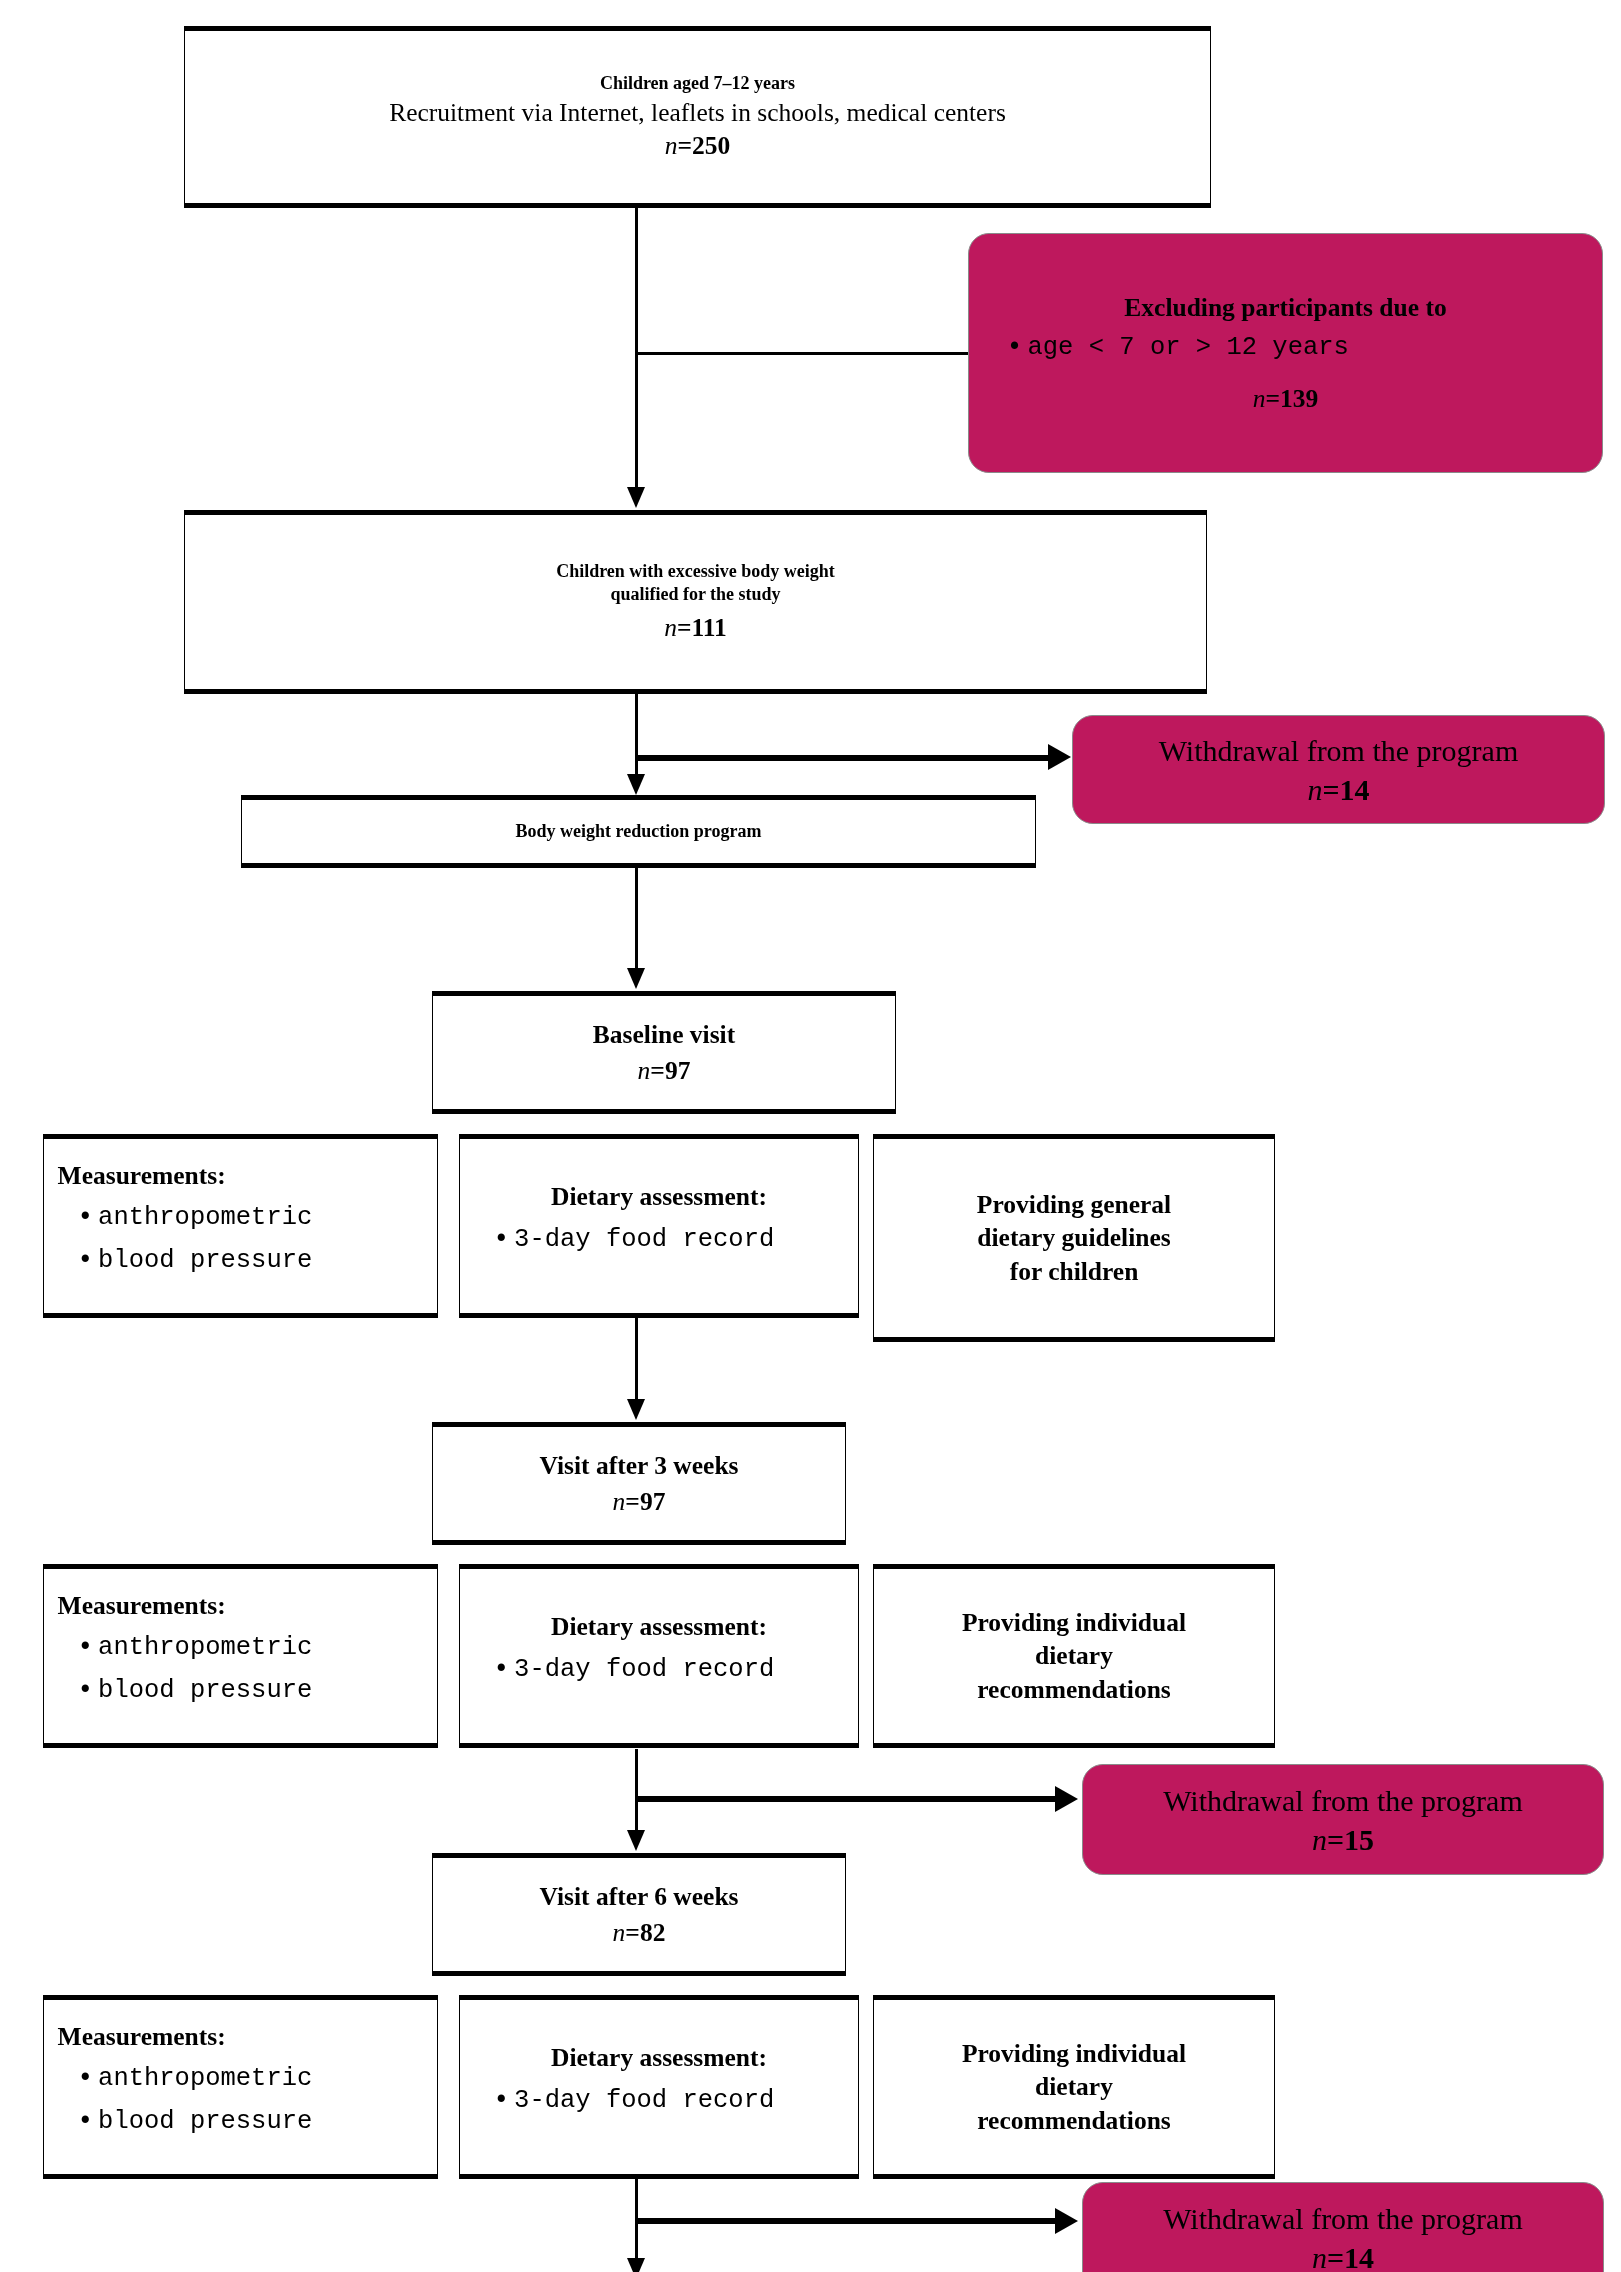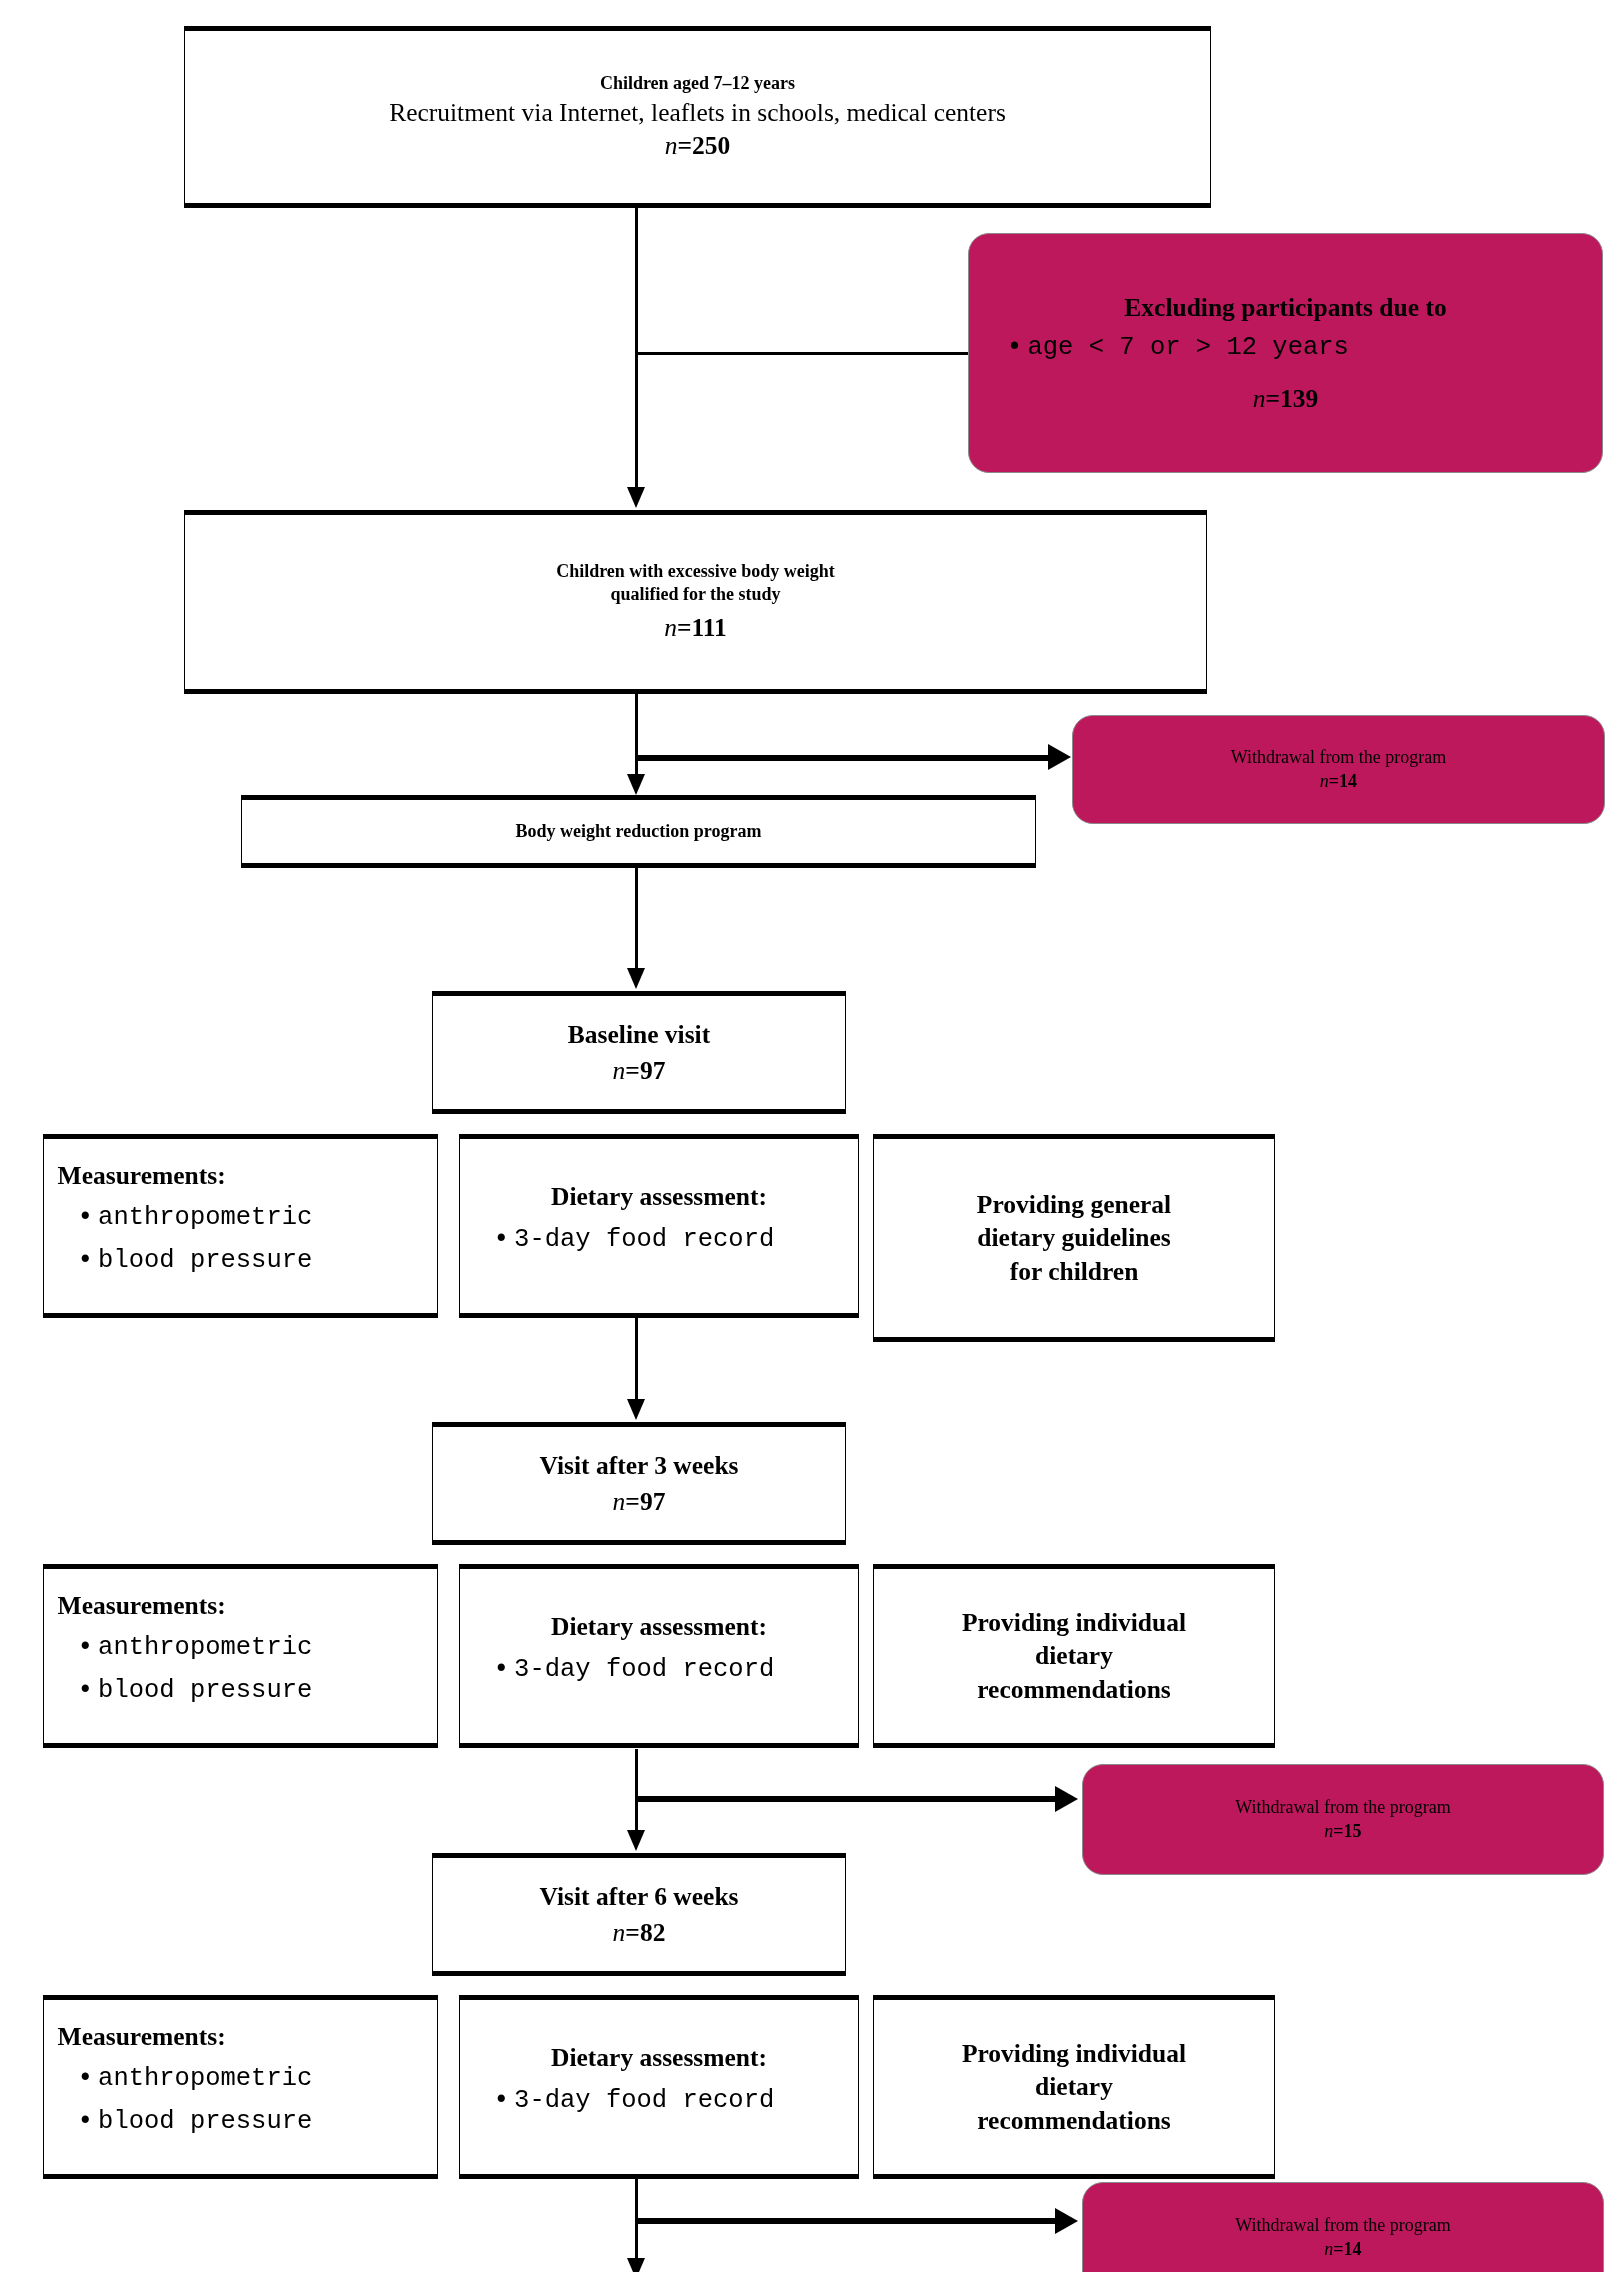--- a/index.html
+++ b/index.html
@@ -17,21 +17,21 @@
         text-align:center;}
   .rbox.left{align-items:flex-start;text-align:left;}
 
   .t{display:block;line-height:1.30;}
   .b{font-weight:bold;}
   .n{font-style:normal;}
   .n i{font-style:italic;}
 
   .f58{font-size:18px;}
   .f56{font-size:25.5px;}
-  .f54{font-size:18px;}
+  .f54{font-size:30px;}
 
   ul.bul{list-style:none;margin:16px;padding:0;font-family:Liberation Mono, monospace;}
   ul.bul li{position:relative;padding-left:24.5px;line-height:1.30;text-align:left;}
   ul.bul li::before{content:"\2022";position:absolute;left:3.6px;top:-0.9px;font-size:1.05em;}
 
   .pad{padding:0 11.8px;}
 
   
   .vline{position:absolute;background:#000;width:3.2px;}
   .hline{position:absolute;background:#000;height:3.2px;}
@@ -85,21 +85,21 @@
     <span class="t f54 n"><i>n</i><b>=14</b></span>
   </div>
 
   <div class="box heavy" style="left:241px;top:795px;width:795px;height:73px;">
     <span class="t f58 b pad">Body weight reduction program</span>
   </div>
 
   <div class="vline" style="left:635px;top:868px;height:102px;"></div>
   <div class="arrowdown" style="left:627px;top:968px;"></div>
 
-  <div class="box heavy" style="left:432px;top:991px;width:414px;height:123px;">
+  <div class="box heavy" style="left:432px;top:991px;width:464px;height:123px;">
     <span class="t f56 b">Baseline visit</span>
     <span class="t f56 n" style="margin-top:3.6px;"><i>n</i><b>=97</b></span>
   </div>
 
   <div class="box heavy" style="left:43px;top:1134px;width:395px;height:184px;align-items:flex-start;padding:0 13.6px;">
     <span class="t f56 b">Measurements:</span>
     <ul class="bul f56" style="margin-top:9px;">
       <li>anthropometric</li>
       <li style="margin-top:10px;">blood pressure</li>
     </ul>

